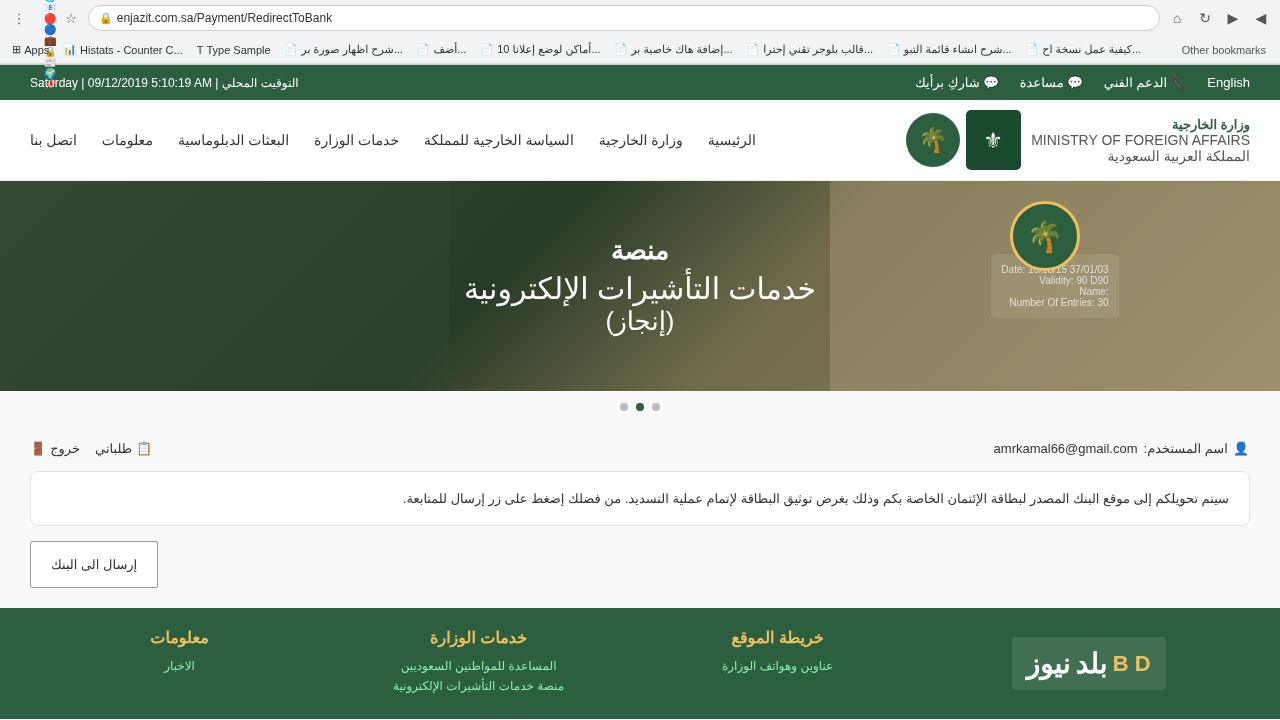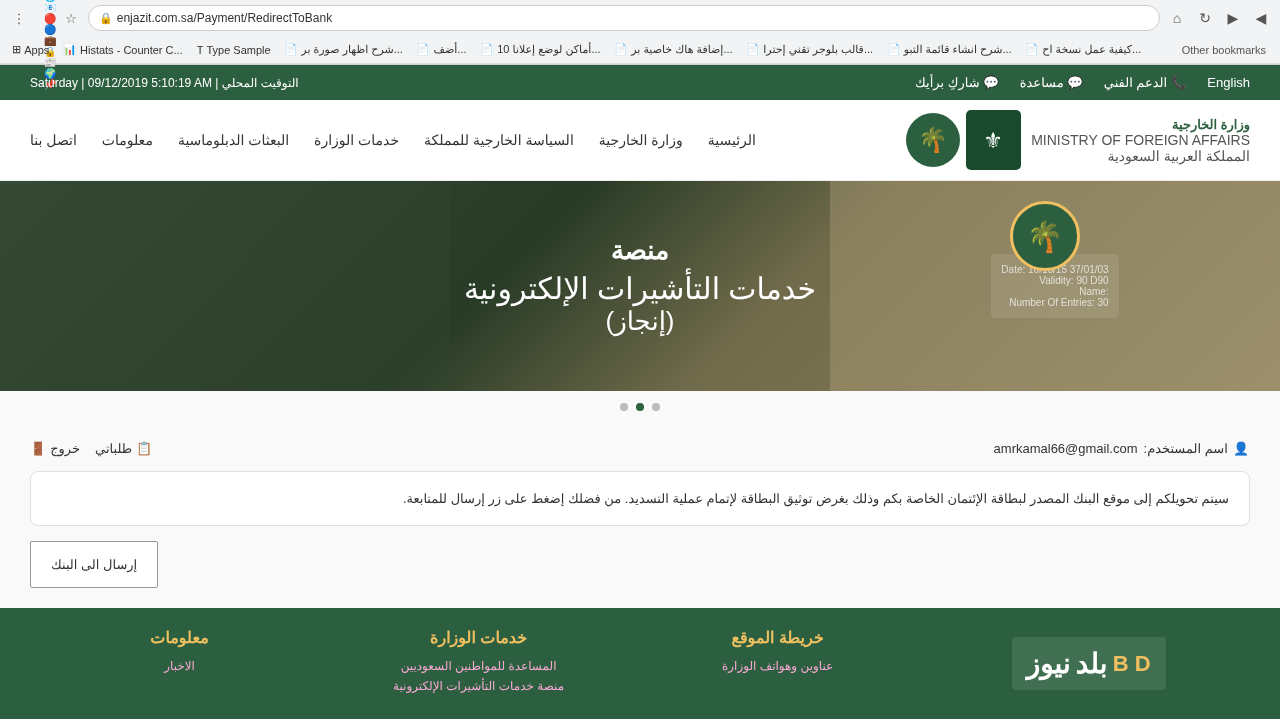--- a/index.html
+++ b/index.html
@@ -227,21 +227,21 @@
       font-weight: bold;
       margin-bottom: 12px;
       text-align: center;
     }
     .footer-col ul {
       list-style: none;
       text-align: center;
     }
     .footer-col ul li {
       font-size: 12px;
-      color: #f9a8d4;
+      color: #86efac;
       margin-bottom: 6px;
       cursor: pointer;
     }
     .footer-logo-col {
       flex: 1.2;
       display: flex;
       align-items: center;
       justify-content: center;
     }
     .footer-logo-box {

